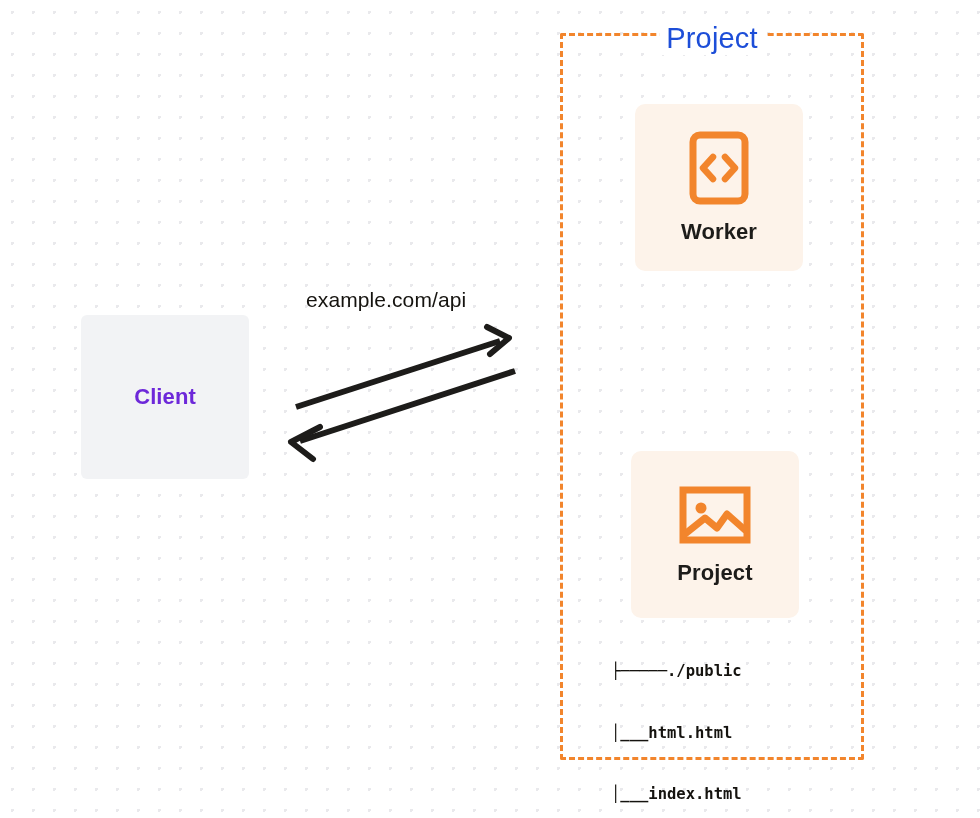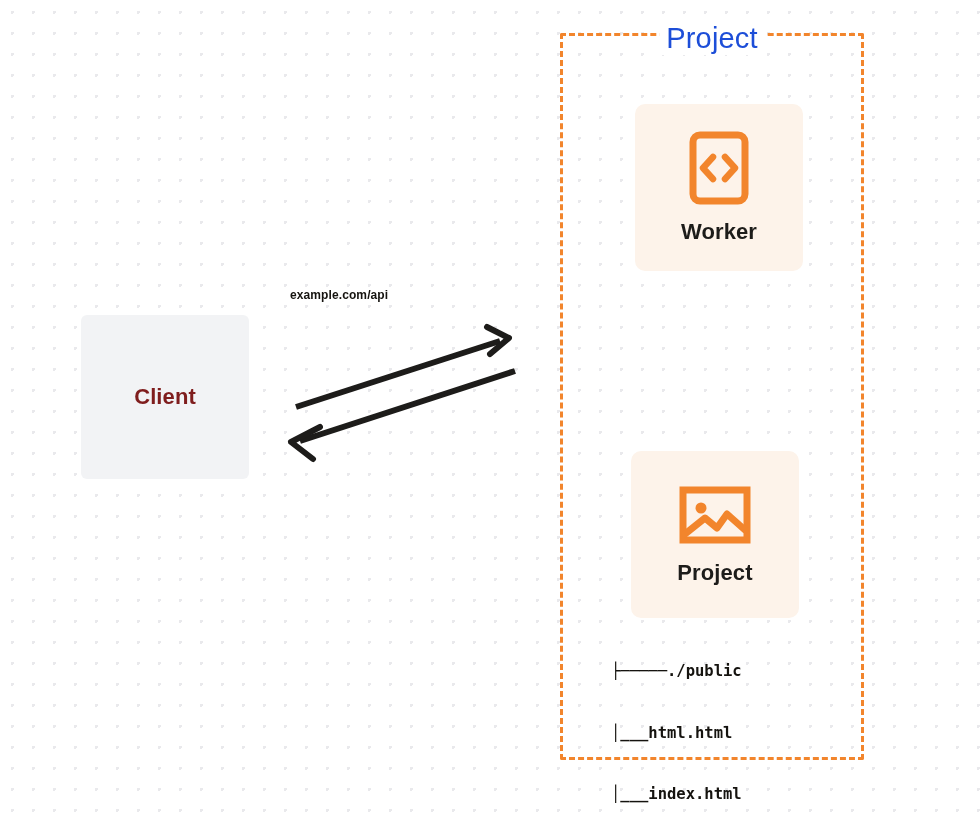--- a/index.html
+++ b/index.html
@@ -32,39 +32,39 @@
     height: 164px;
     background: #f2f3f5;
     border-radius: 6px;
     display: flex;
     align-items: center;
     justify-content: center;
   }
   .client-label {
     font-size: 22px;
     font-weight: 700;
-    color: #7f1d1d;
+    color: #6d28d9;
     letter-spacing: 0.1px;
   }
 
   
   .arrows-svg {
     position: absolute;
     left: 0;
     top: 0;
     width: 980px;
     height: 818px;
     pointer-events: none;
   }
   .edge-label {
     position: absolute;
-    left: 290px;
+    left: 306px;
     top: 288px;
-    font-size: 12px;
-    font-weight: 700;
+    font-size: 21px;
+    font-weight: 400;
     color: #15130f;
     letter-spacing: 0.1px;
     white-space: nowrap;
   }
 
   
   .project-group {
     position: absolute;
     left: 560px;
     top: 33px;

